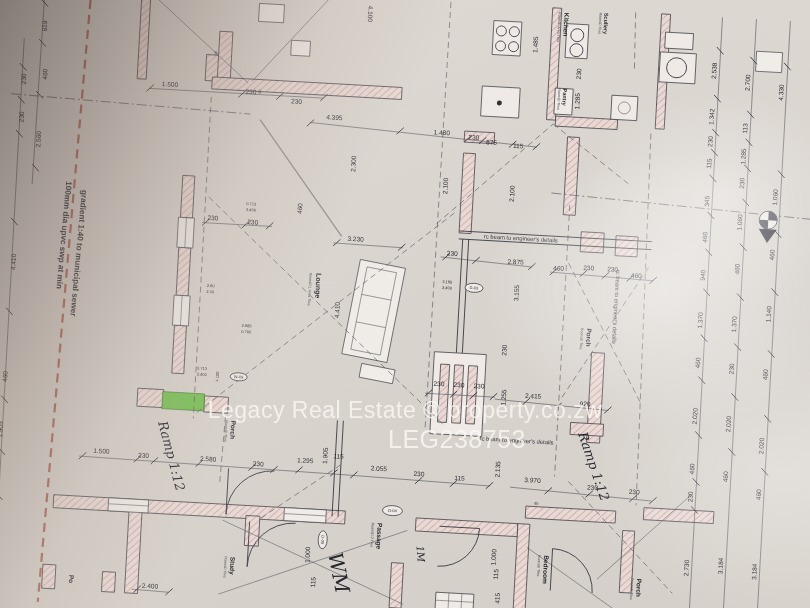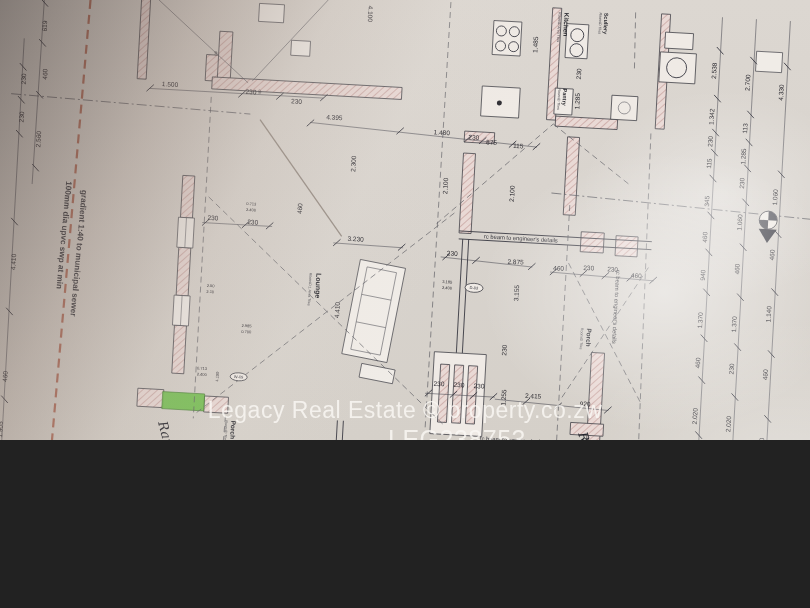--- a/index.html
+++ b/index.html
@@ -1,16 +1,16 @@
 <!DOCTYPE html>
 <html><head>
 <meta charset="utf-8">
 <style>
   html,body{margin:0;padding:0;background:#222;}
-  .photo{position:relative;width:810px;height:440px;overflow:hidden;
+  .photo{position:relative;width:810px;height:608px;overflow:hidden;
     background:linear-gradient(180deg,#dcd7d1 0%,#d8d3cd 55%,#d5d0c9 100%);
     font-family:"Liberation Sans",sans-serif;}
   svg{position:absolute;left:0;top:0;}
   .w{fill:url(#hp);stroke:#45454c;stroke-width:.8;}
   .o{fill:#efeae5;stroke:#45454c;stroke-width:.8;}
   .ow{fill:#f0ece7;stroke:#45454c;stroke-width:.7;}
   .t{stroke:#55555c;stroke-width:.55;fill:none;}
   .t2{stroke:#3c3c44;stroke-width:.9;fill:none;}
   .dash{stroke:#5a5a60;stroke-width:.65;fill:none;stroke-dasharray:6 4;}
   .dashdot{stroke:#5a5a60;stroke-width:.7;fill:none;stroke-dasharray:10 3 2 3;}

